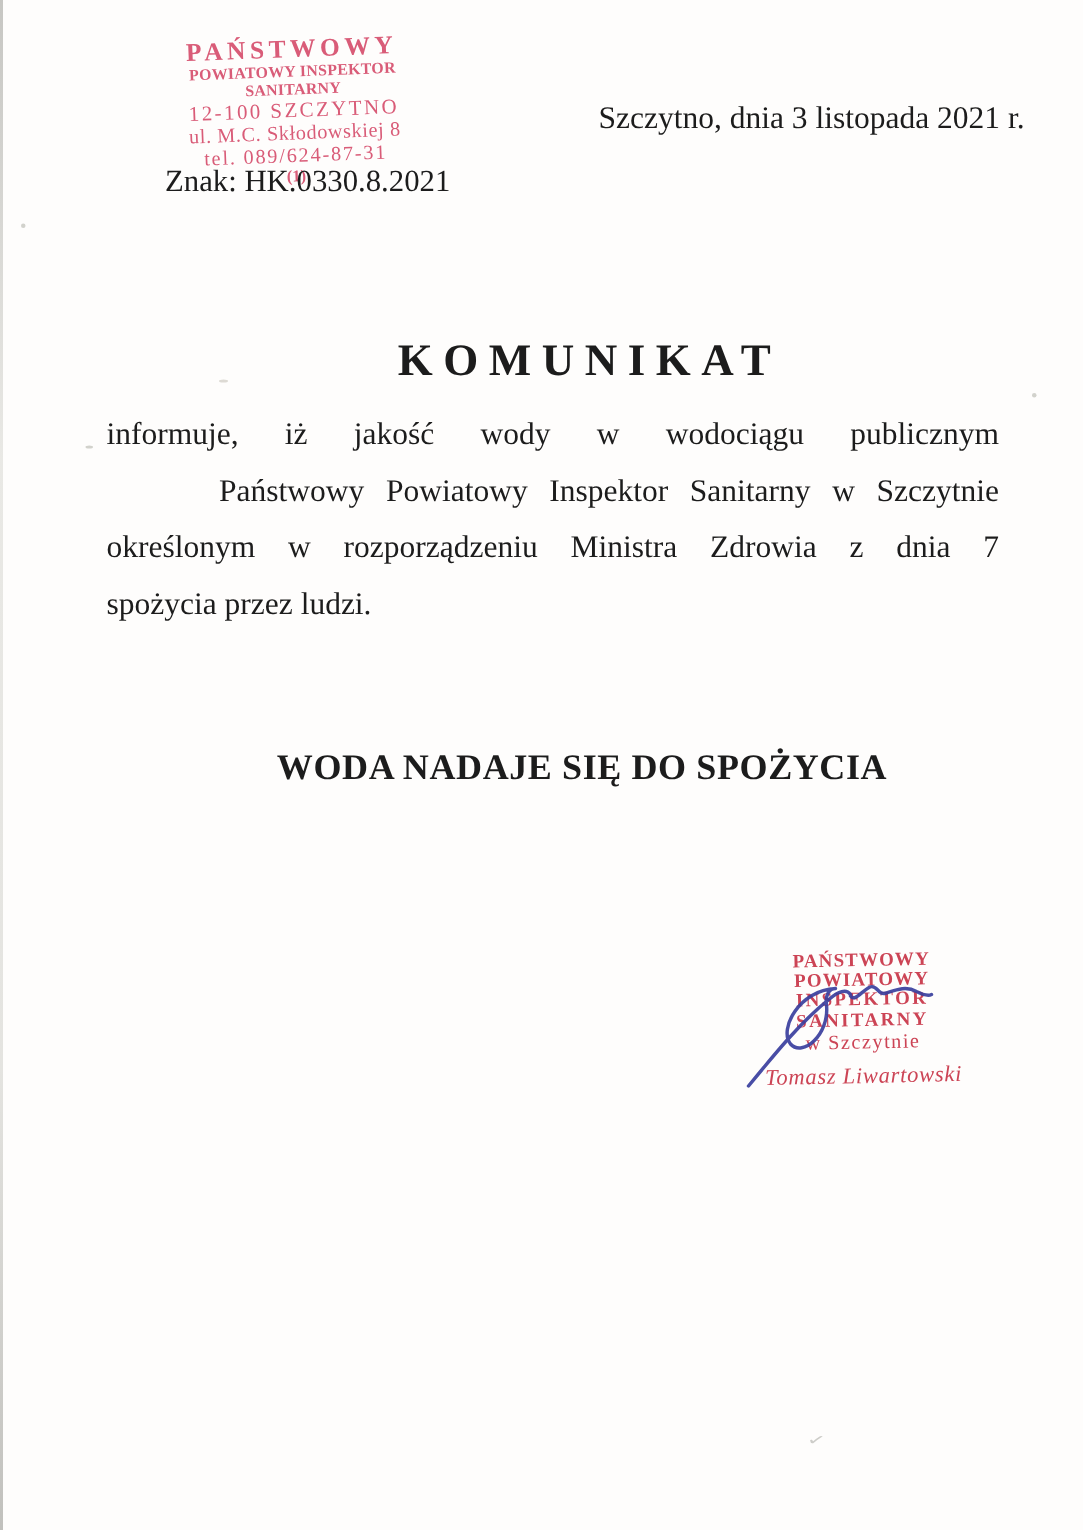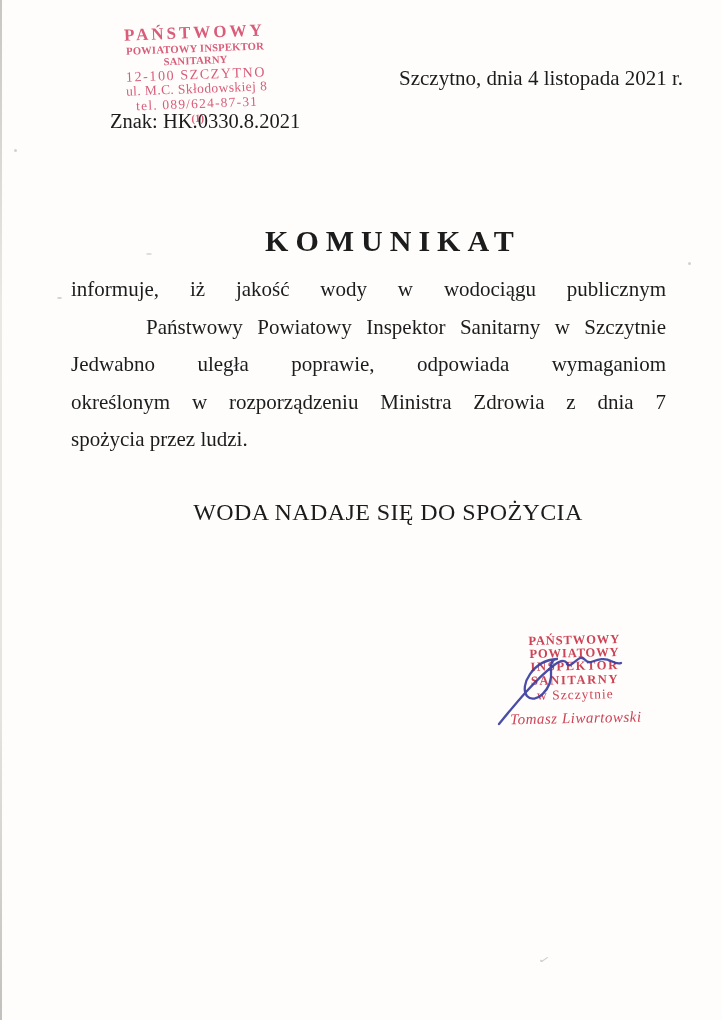--- a/index.html
+++ b/index.html
@@ -78,21 +78,21 @@
     white-space: normal;
   }
   .body-line.first { text-indent: 75px; }
   .body-line.last  { text-align: center; text-align-last: left; }
   
   .announcement {
     position: absolute;
     left: 388px; top: 499px;
     transform: translateX(-50%);
     font-size: 24px;
-    font-weight: normal;
+    font-weight: bold;
     letter-spacing: .4px;
     white-space: nowrap;
   }
   
   .signature-stamp {
     position: absolute;
     left: 487px; top: 634px;
     width: 176px;
     text-align: center;
     transform: rotate(-1.2deg);
@@ -138,30 +138,29 @@
 
   <div class="header-stamp">
     <div class="hs-l1">PAŃSTWOWY</div>
     <div class="hs-l2">POWIATOWY INSPEKTOR SANITARNY</div>
     <div class="hs-l3">12-100 SZCZYTNO</div>
     <div class="hs-l4">ul. M.C. Skłodowskiej 8</div>
     <div class="hs-l5">tel. 089/624-87-31</div>
     <div class="hs-l6">(1)</div>
   </div>
 
-  <div class="dateline">Szczytno, dnia 4 listopada 2021 r.</div>
+  <div class="dateline">Szczytno, dnia 3 listopada 2021 r.</div>
 
   <div class="reference">Znak: HK.0330.8.2021</div>
 
   <div class="doc-title">KOMUNIKAT</div>
 
   <div class="body-text">
     <div class="body-line">informuje, iż jakość wody w wodociągu publicznym</div>
     <div class="body-line first">Państwowy Powiatowy Inspektor Sanitarny w Szczytnie</div>
-    <div class="body-line">Jedwabno uległa poprawie, odpowiada wymaganiom</div>
     <div class="body-line">określonym w rozporządzeniu Ministra Zdrowia z dnia 7</div>
     <div class="body-line last">spożycia przez ludzi.</div>
   </div>
 
   <div class="announcement">WODA NADAJE SIĘ DO SPOŻYCIA</div>
 
   <div class="signature-stamp">
     <div class="ss-l1">PAŃSTWOWY POWIATOWY</div>
     <div class="ss-l2">INSPEKTOR SANITARNY</div>
     <div class="ss-l3">w Szczytnie</div>

